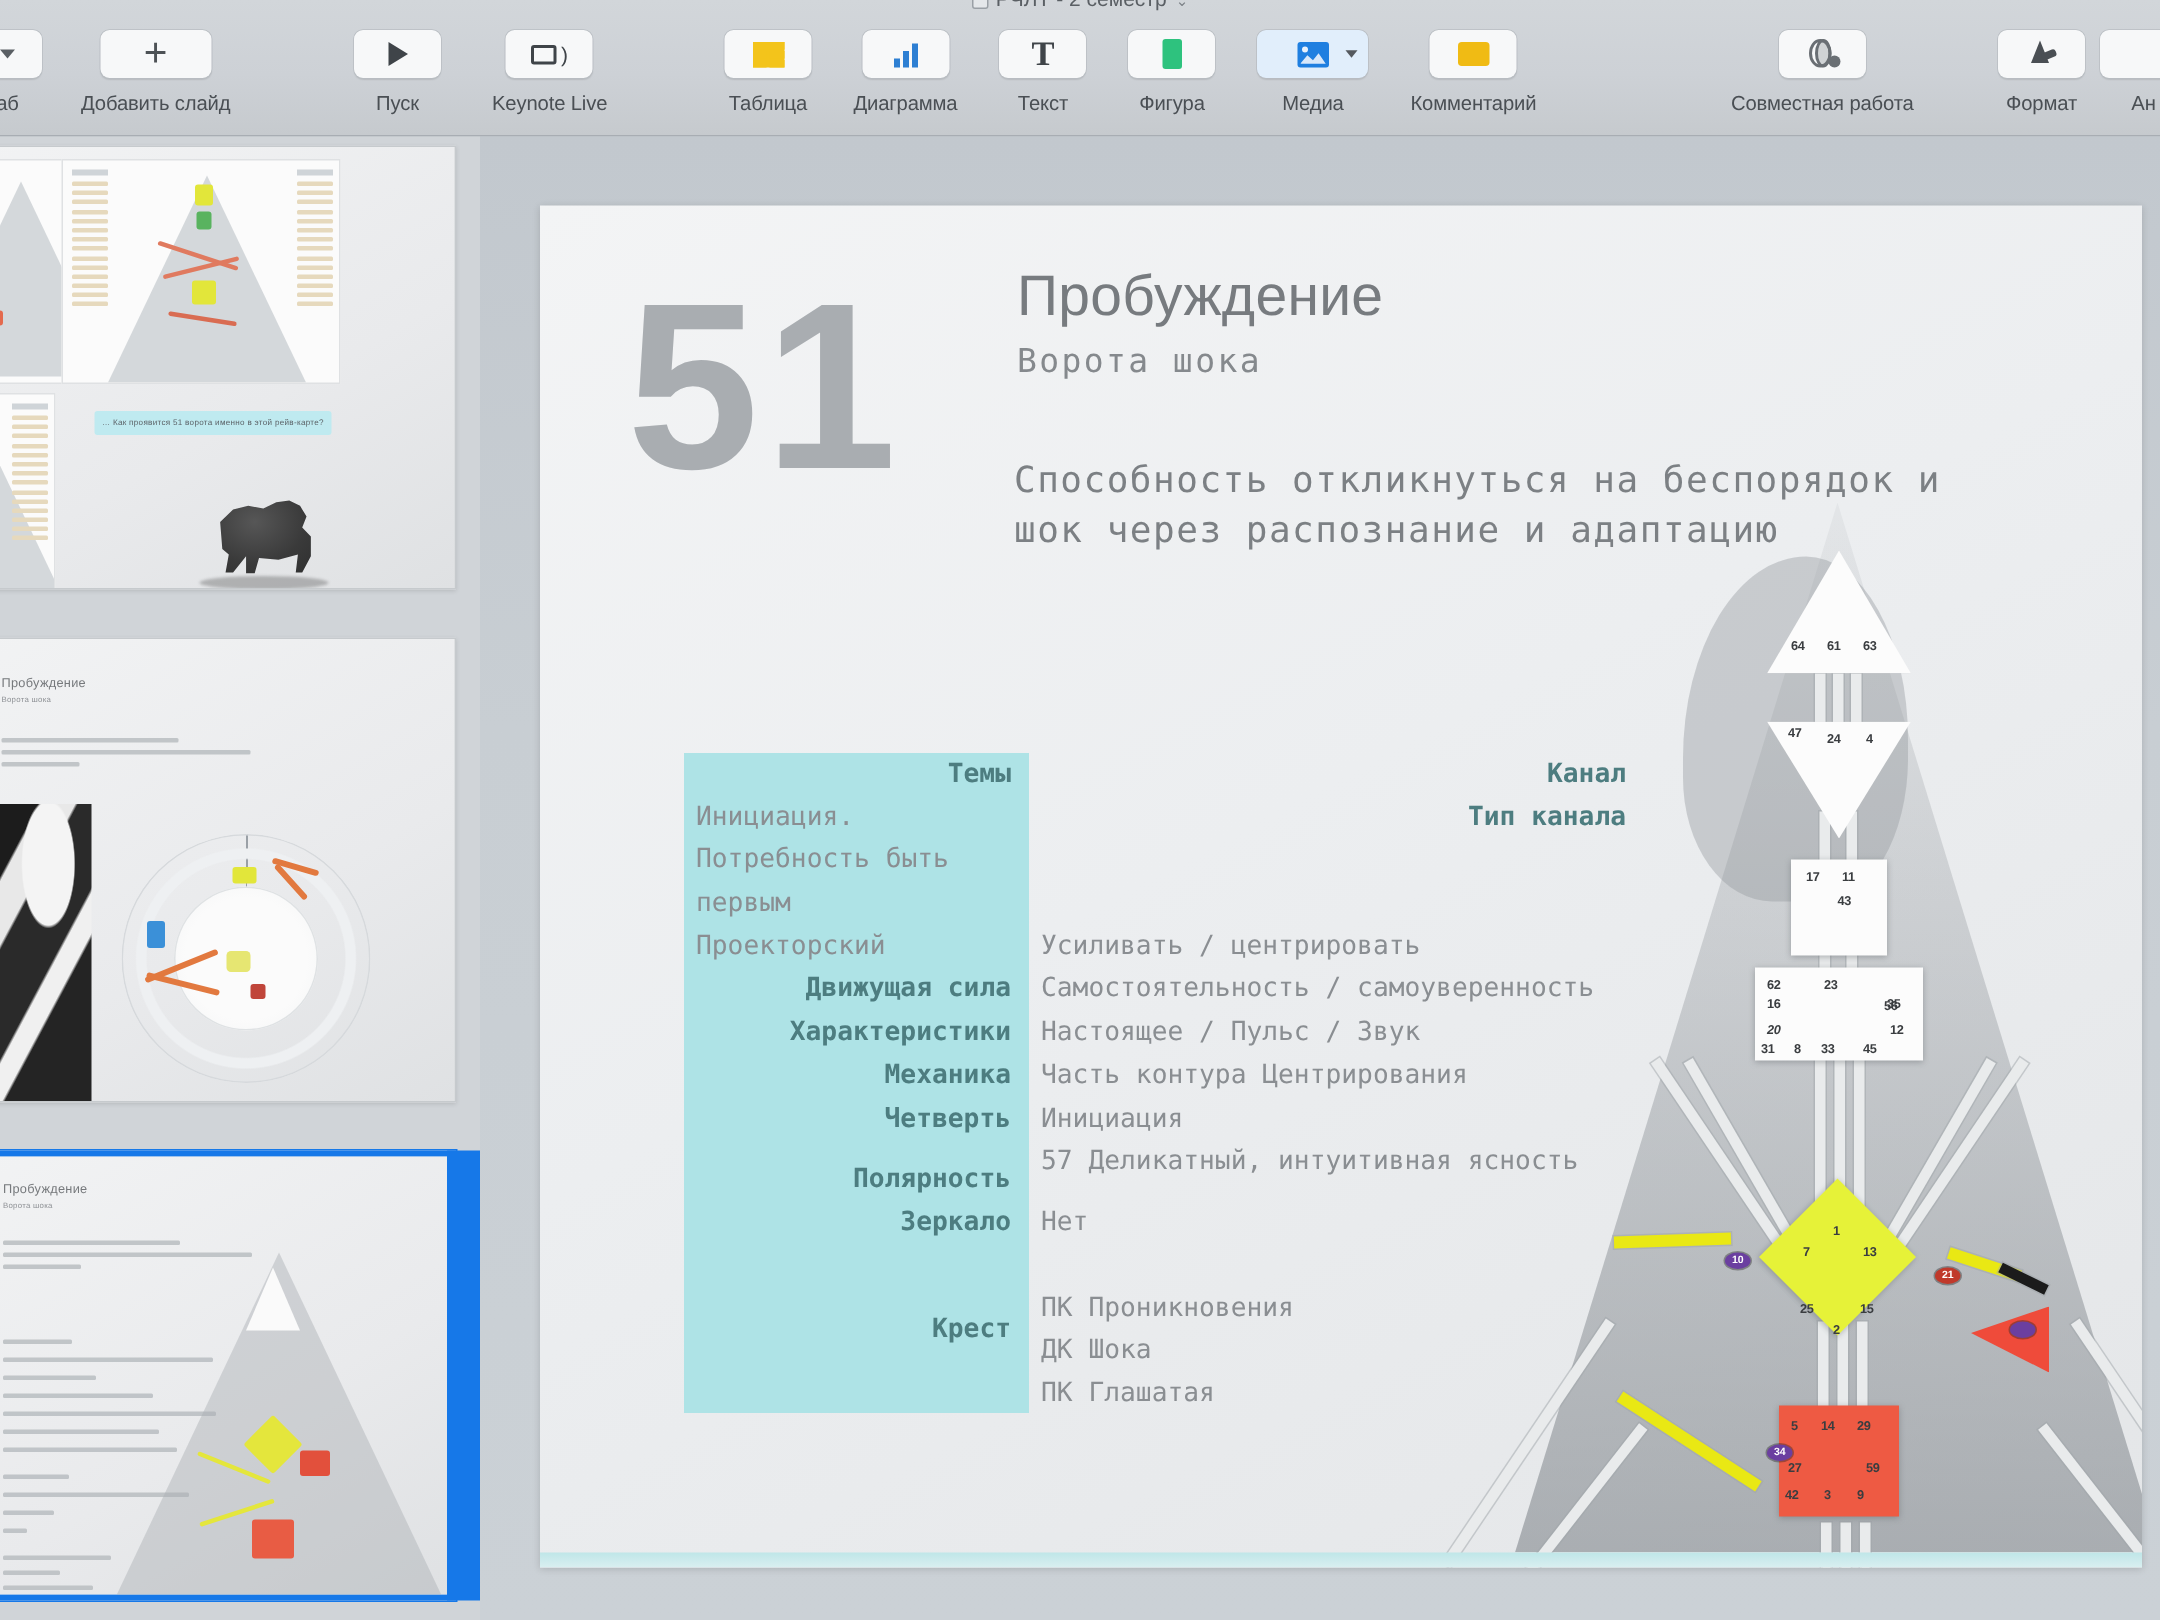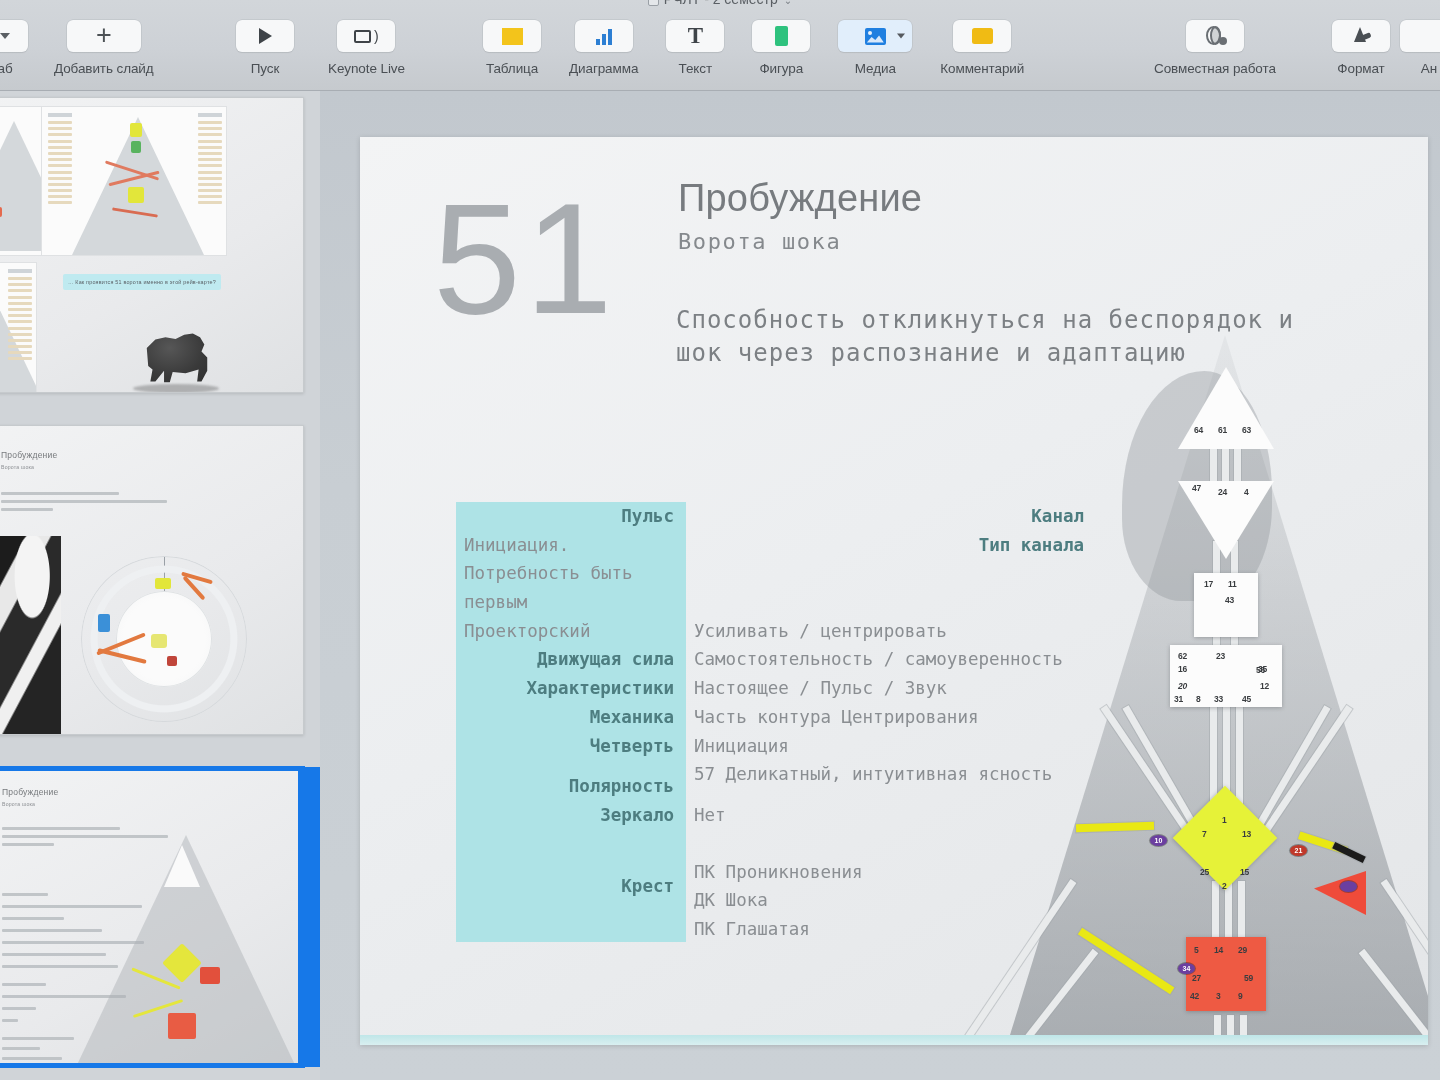--- a/index.html
+++ b/index.html
@@ -154,22 +154,22 @@
     background: linear-gradient(152deg, #f3f4f5 0%, #eceef0 45%, #e4e6e8 100%);
     box-shadow: 0 1px 5px rgba(0,0,0,0.16);
     overflow: hidden;
   }
   #slide-bottom-bar {
     position:absolute; left:0; bottom:0; width:1068px; height:10px;
     background: linear-gradient(to bottom, #bfe6e8, #d9eff0);
   }
 
   #gate-number {
-    position: absolute; left: 73px; top: 42px;
-    font-size: 158px; line-height: 1; color: #a9adb1; font-weight: 400;
+    position: absolute; left: 58px; top: 42px;
+    font-size: 158px; line-height: 1; color: #a9adb1; font-weight: 700;
     letter-spacing: 4px;
   }
   #slide-title {
     position: absolute; left: 318px; top: 40px;
     font-size: 38px; color: #777b7f; letter-spacing: 0.2px;
   }
   #slide-subtitle {
     position: absolute; left: 318px; top: 92px;
     font-size: 22px; color: #85898d; letter-spacing: 1.6px;
     font-family: "DejaVu Sans Mono", monospace;
@@ -511,21 +511,21 @@
 <div id="canvas">
   <div id="slide">
 
     <div id="gate-number">51</div>
     <div id="slide-title">Пробуждение</div>
     <div id="slide-subtitle">Ворота шока</div>
     <div id="slide-desc">Способность откликнуться на беспорядок и шок через распознание и адаптацию</div>
 
     <div id="info-key-bg"></div>
     <div id="info-table">
-      <div class="row-k">Пульс</div>
+      <div class="row-k">Темы</div>
       <div class="row-k">Канал</div>
       <div class="row-v">Инициация. Потребность быть первым</div>
       <div class="row-k">Тип канала</div>
       <div class="row-v">Проекторский</div>
       <div class="row-v">Усиливать / центрировать</div>
       <div class="row-k">Движущая сила</div>
       <div class="row-v">Самостоятельность / самоуверенность</div>
       <div class="row-k">Характеристики</div>
       <div class="row-v">Настоящее / Пульс / Звук</div>
       <div class="row-k">Механика</div>

